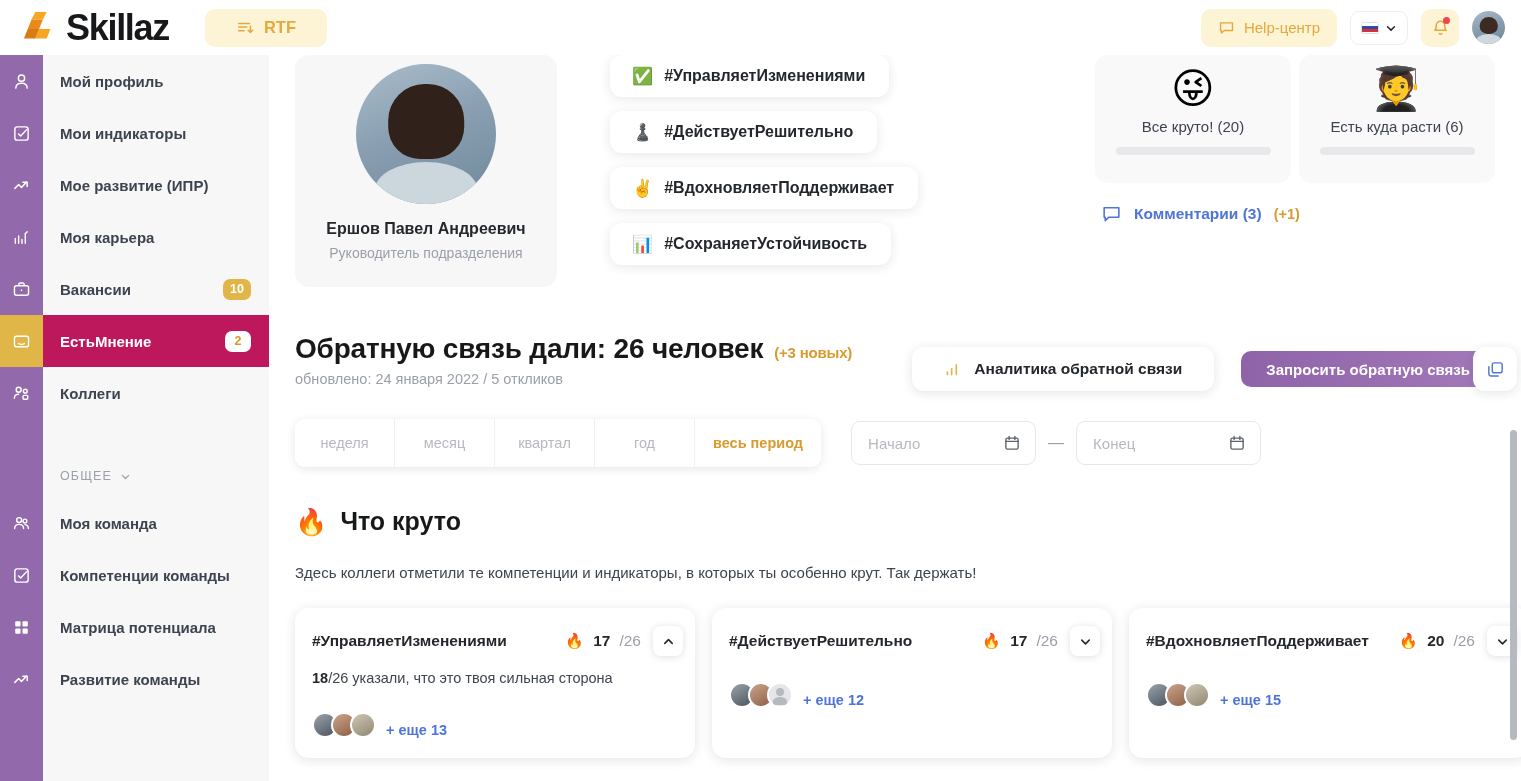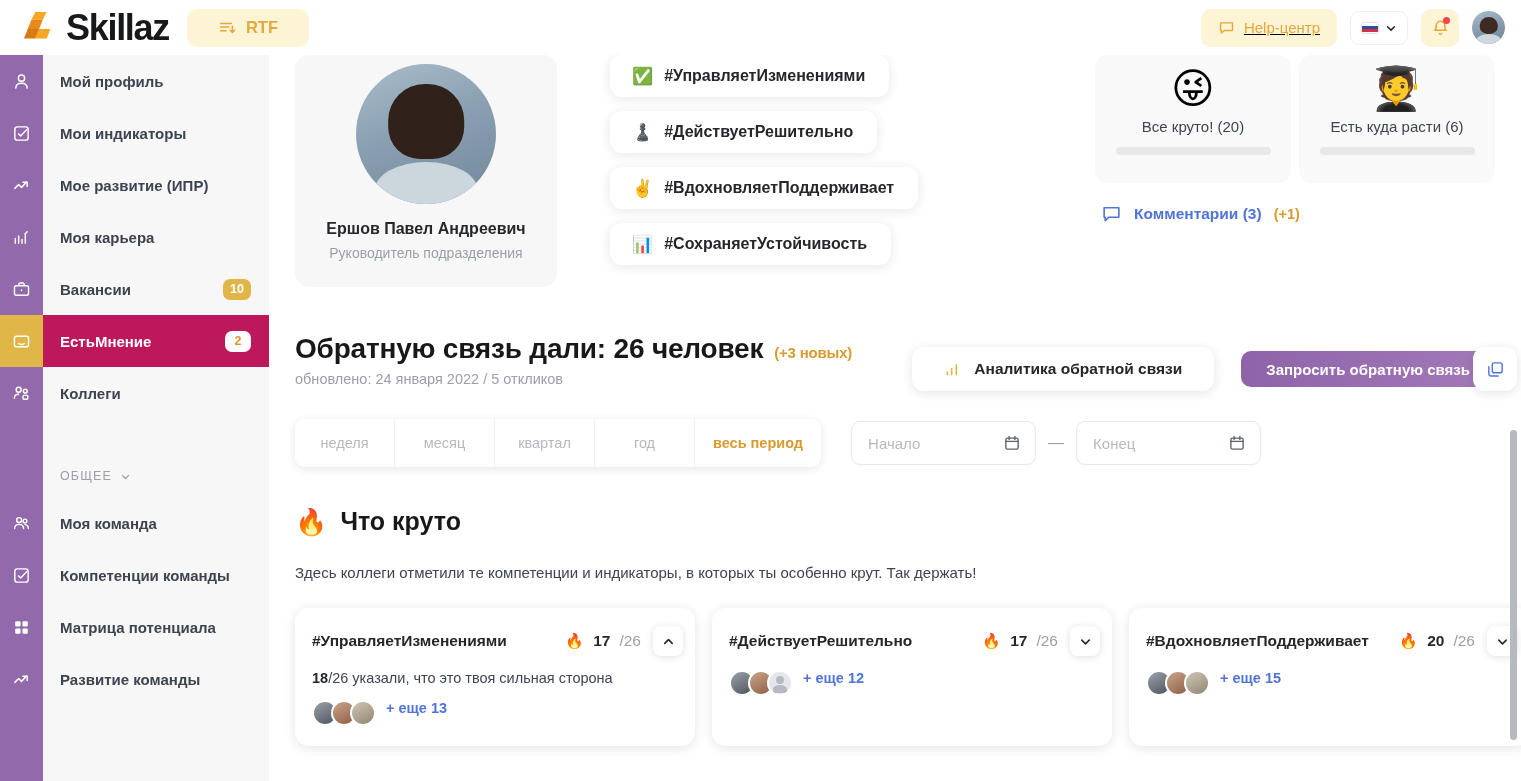--- a/index.html
+++ b/index.html
@@ -16,28 +16,28 @@
     background: #ffffff; display: flex; align-items: center;
     z-index: 40;
   }
   .logo-wrap { display: flex; align-items: center; margin-left: 22px; }
   .logo-mark { width: 38px; height: 36px; }
   .logo-text {
     font-size: 36px; font-weight: 700; letter-spacing: -1.3px;
     color: #17181a; margin-left: 6px; line-height: 1;
   }
   .rtf-btn {
-    margin-left: 18px; height: 38px; min-width: 122px;
+    margin-left: 36px; height: 38px; min-width: 122px;
     background: #fdf3d5; border-radius: 10px; border: none;
     display: flex; align-items: center; justify-content: center; gap: 10px;
     color: #e5a83b; font-size: 16.5px; font-weight: 600; cursor: pointer;
   }
   .hdr-right {
     margin-left: auto; margin-right: 16px;
-    display: flex; align-items: center; gap: 13px; text-decoration: underline;
+    display: flex; align-items: center; gap: 13px;
   }
   .help-btn {
     height: 38px; padding: 0 17px; background: #fdf3d5; border: none;
     border-radius: 10px; display: flex; align-items: center; gap: 9px;
     color: #e5a83b; font-size: 15px; font-weight: 500; cursor: pointer;
   }
   .lang-btn {
     height: 34px; width: 58px; background: #fff; border: 1px solid #eceef1;
     border-radius: 9px; display: flex; align-items: center;
     justify-content: center; gap: 6px; cursor: pointer;
@@ -275,21 +275,21 @@
   .comp-score b { color: #24272b; font-weight: 700; }
   .comp-score i { color: #9a9fa8; font-style: normal; font-weight: 500; }
   .chev-btn {
     margin-left: 12px; width: 30px; height: 30px; background: #fff;
     border: none; border-radius: 8px;
     box-shadow: 0 1px 7px rgba(26,32,44,.15);
     display: flex; align-items: center; justify-content: center; cursor: pointer;
   }
   .comp-note { margin-top: 14px; font-size: 14.5px; color: #3d4450; }
   .comp-note b { color: #24272b; font-weight: 700; }
-  .av-row { margin-top: 14px; display: flex; align-items: flex-start; }
+  .av-row { margin-top: 26px; display: flex; align-items: flex-end; }
   .av {
     width: 26px; height: 26px; border-radius: 50%; border: 2px solid #fff;
     margin-right: -7px; position: relative; overflow: hidden; flex: none;
   }
   .av.a1 { background: linear-gradient(150deg,#9aa3ab,#4c555e); }
   .av.a2 { background: linear-gradient(150deg,#caa58c,#8d5f45); }
   .av.a3 { background: linear-gradient(150deg,#cfc6b4,#8f8674); }
   .av.ph { background: #e4e6e9; }
   .av.ph::before {
     content: ""; position: absolute; left: 50%; top: 18%;

